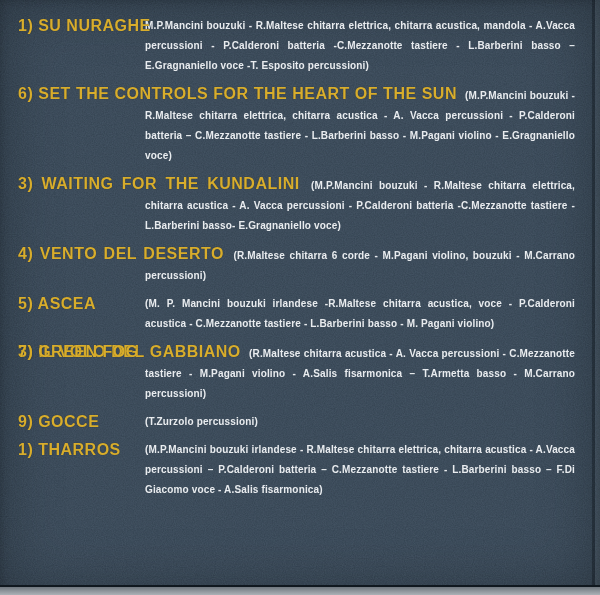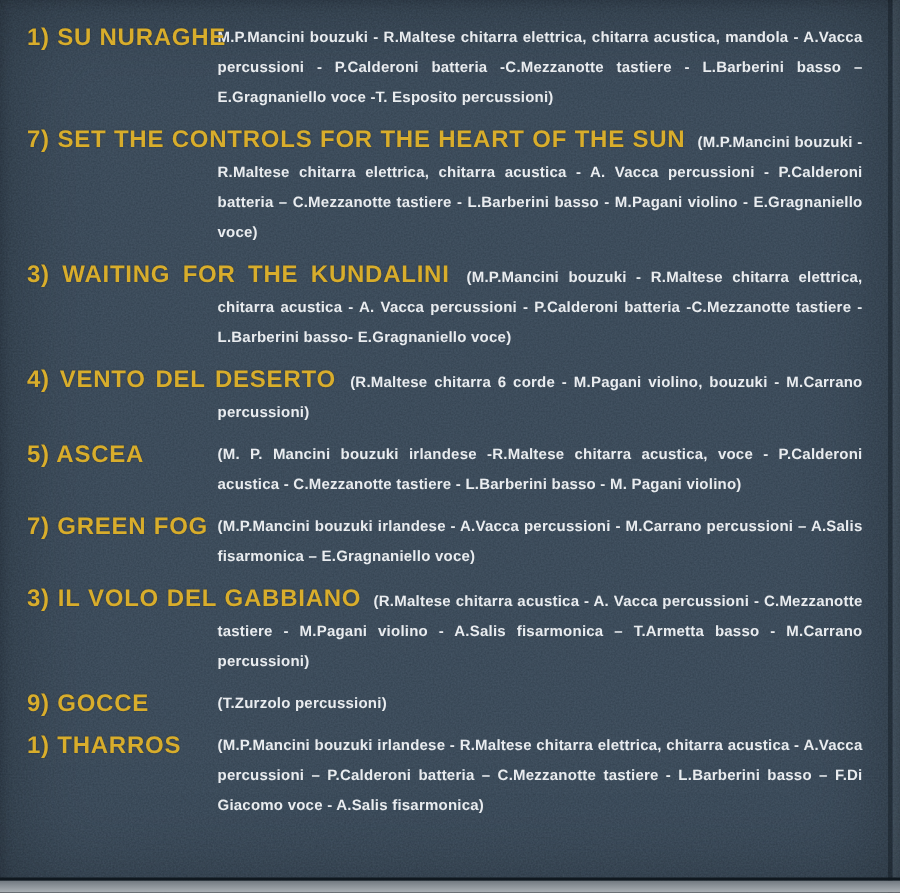--- a/index.html
+++ b/index.html
@@ -82,21 +82,21 @@
   </svg>
 
   <div class="content">
 
     <div class="track cols">
       <span class="title">1) SU NURAGHE</span>
       <div class="credits">M.P.Mancini bouzuki - R.Maltese chitarra elettrica, chitarra acustica, mandola - A.Vacca percussioni - P.Calderoni batteria -C.Mezzanotte tastiere - L.Barberini basso – E.Gragnaniello voce -T. Esposito percussioni)</div>
     </div>
 
     <div class="track flow">
-      <span class="title">7) SET THE CONTROLS FOR  THE HEART OF THE SUN</span>
+      <span class="title">6) SET THE CONTROLS FOR  THE HEART OF THE SUN</span>
       <span class="credits-inline">(M.P.Mancini bouzuki - R.Maltese chitarra elettrica, chitarra acustica - A. Vacca percussioni - P.Calderoni batteria – C.Mezzanotte tastiere - L.Barberini basso - M.Pagani violino - E.Gragnaniello voce)</span>
     </div>
 
     <div class="track flow">
       <span class="title">3) WAITING FOR THE KUNDALINI</span>
       <span class="credits-inline">(M.P.Mancini bouzuki - R.Maltese chitarra elettrica, chitarra acustica - A. Vacca percussioni - P.Calderoni batteria -C.Mezzanotte tastiere - L.Barberini basso- E.Gragnaniello voce)</span>
     </div>
 
     <div class="track flow">
       <span class="title">4) VENTO DEL DESERTO</span>
@@ -104,21 +104,20 @@
     </div>
 
     <div class="track cols">
       <span class="title">5) ASCEA</span>
       <div class="credits">(M. P. Mancini bouzuki irlandese -R.Maltese chitarra acustica, voce -  P.Calderoni acustica - C.Mezzanotte tastiere - L.Barberini basso - M. Pagani violino)</div>
     </div>
 
 
     <div class="track cols gap-lg">
       <span class="title">7) GREEN FOG</span>
-      <div class="credits">(M.P.Mancini bouzuki irlandese - A.Vacca percussioni -  M.Carrano percussioni – A.Salis fisarmonica – E.Gragnaniello voce)</div>
     </div>
 
     <div class="track flow">
       <span class="title">3) IL VOLO DEL GABBIANO</span>
       <span class="credits-inline">(R.Maltese chitarra acustica - A. Vacca percussioni - C.Mezzanotte tastiere - M.Pagani violino - A.Salis fisarmonica – T.Armetta basso - M.Carrano percussioni)</span>
     </div>
 
     <div class="track cols">
       <span class="title">9) GOCCE</span>
       <div class="credits">(T.Zurzolo percussioni)</div>

